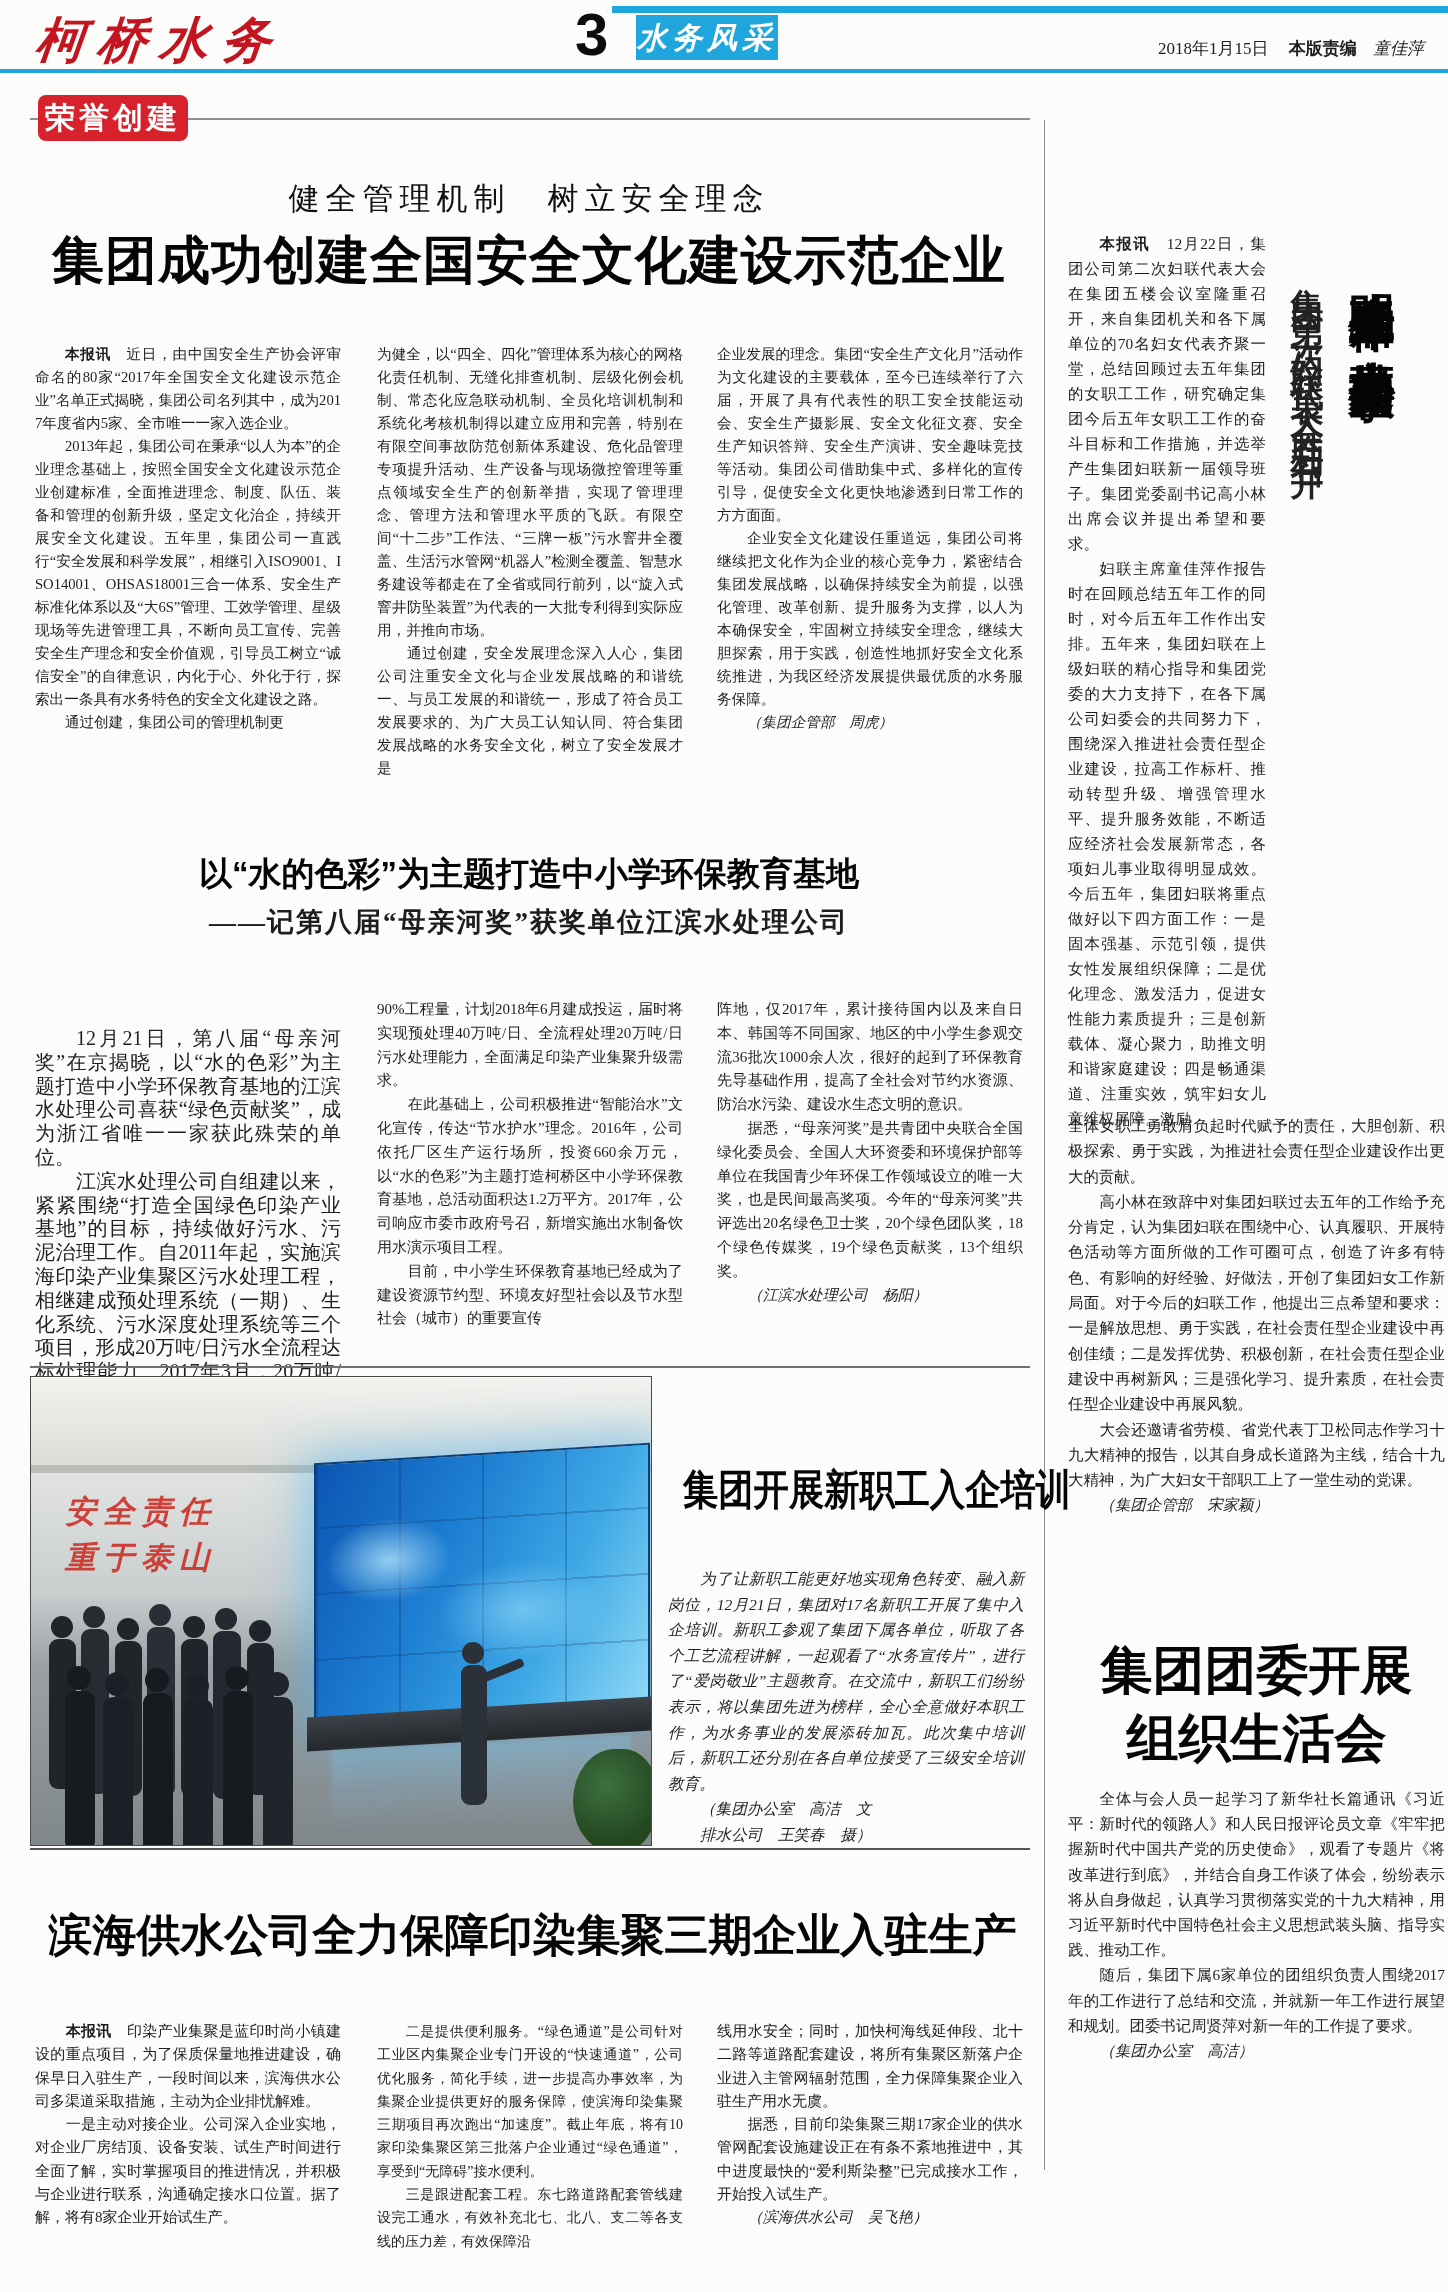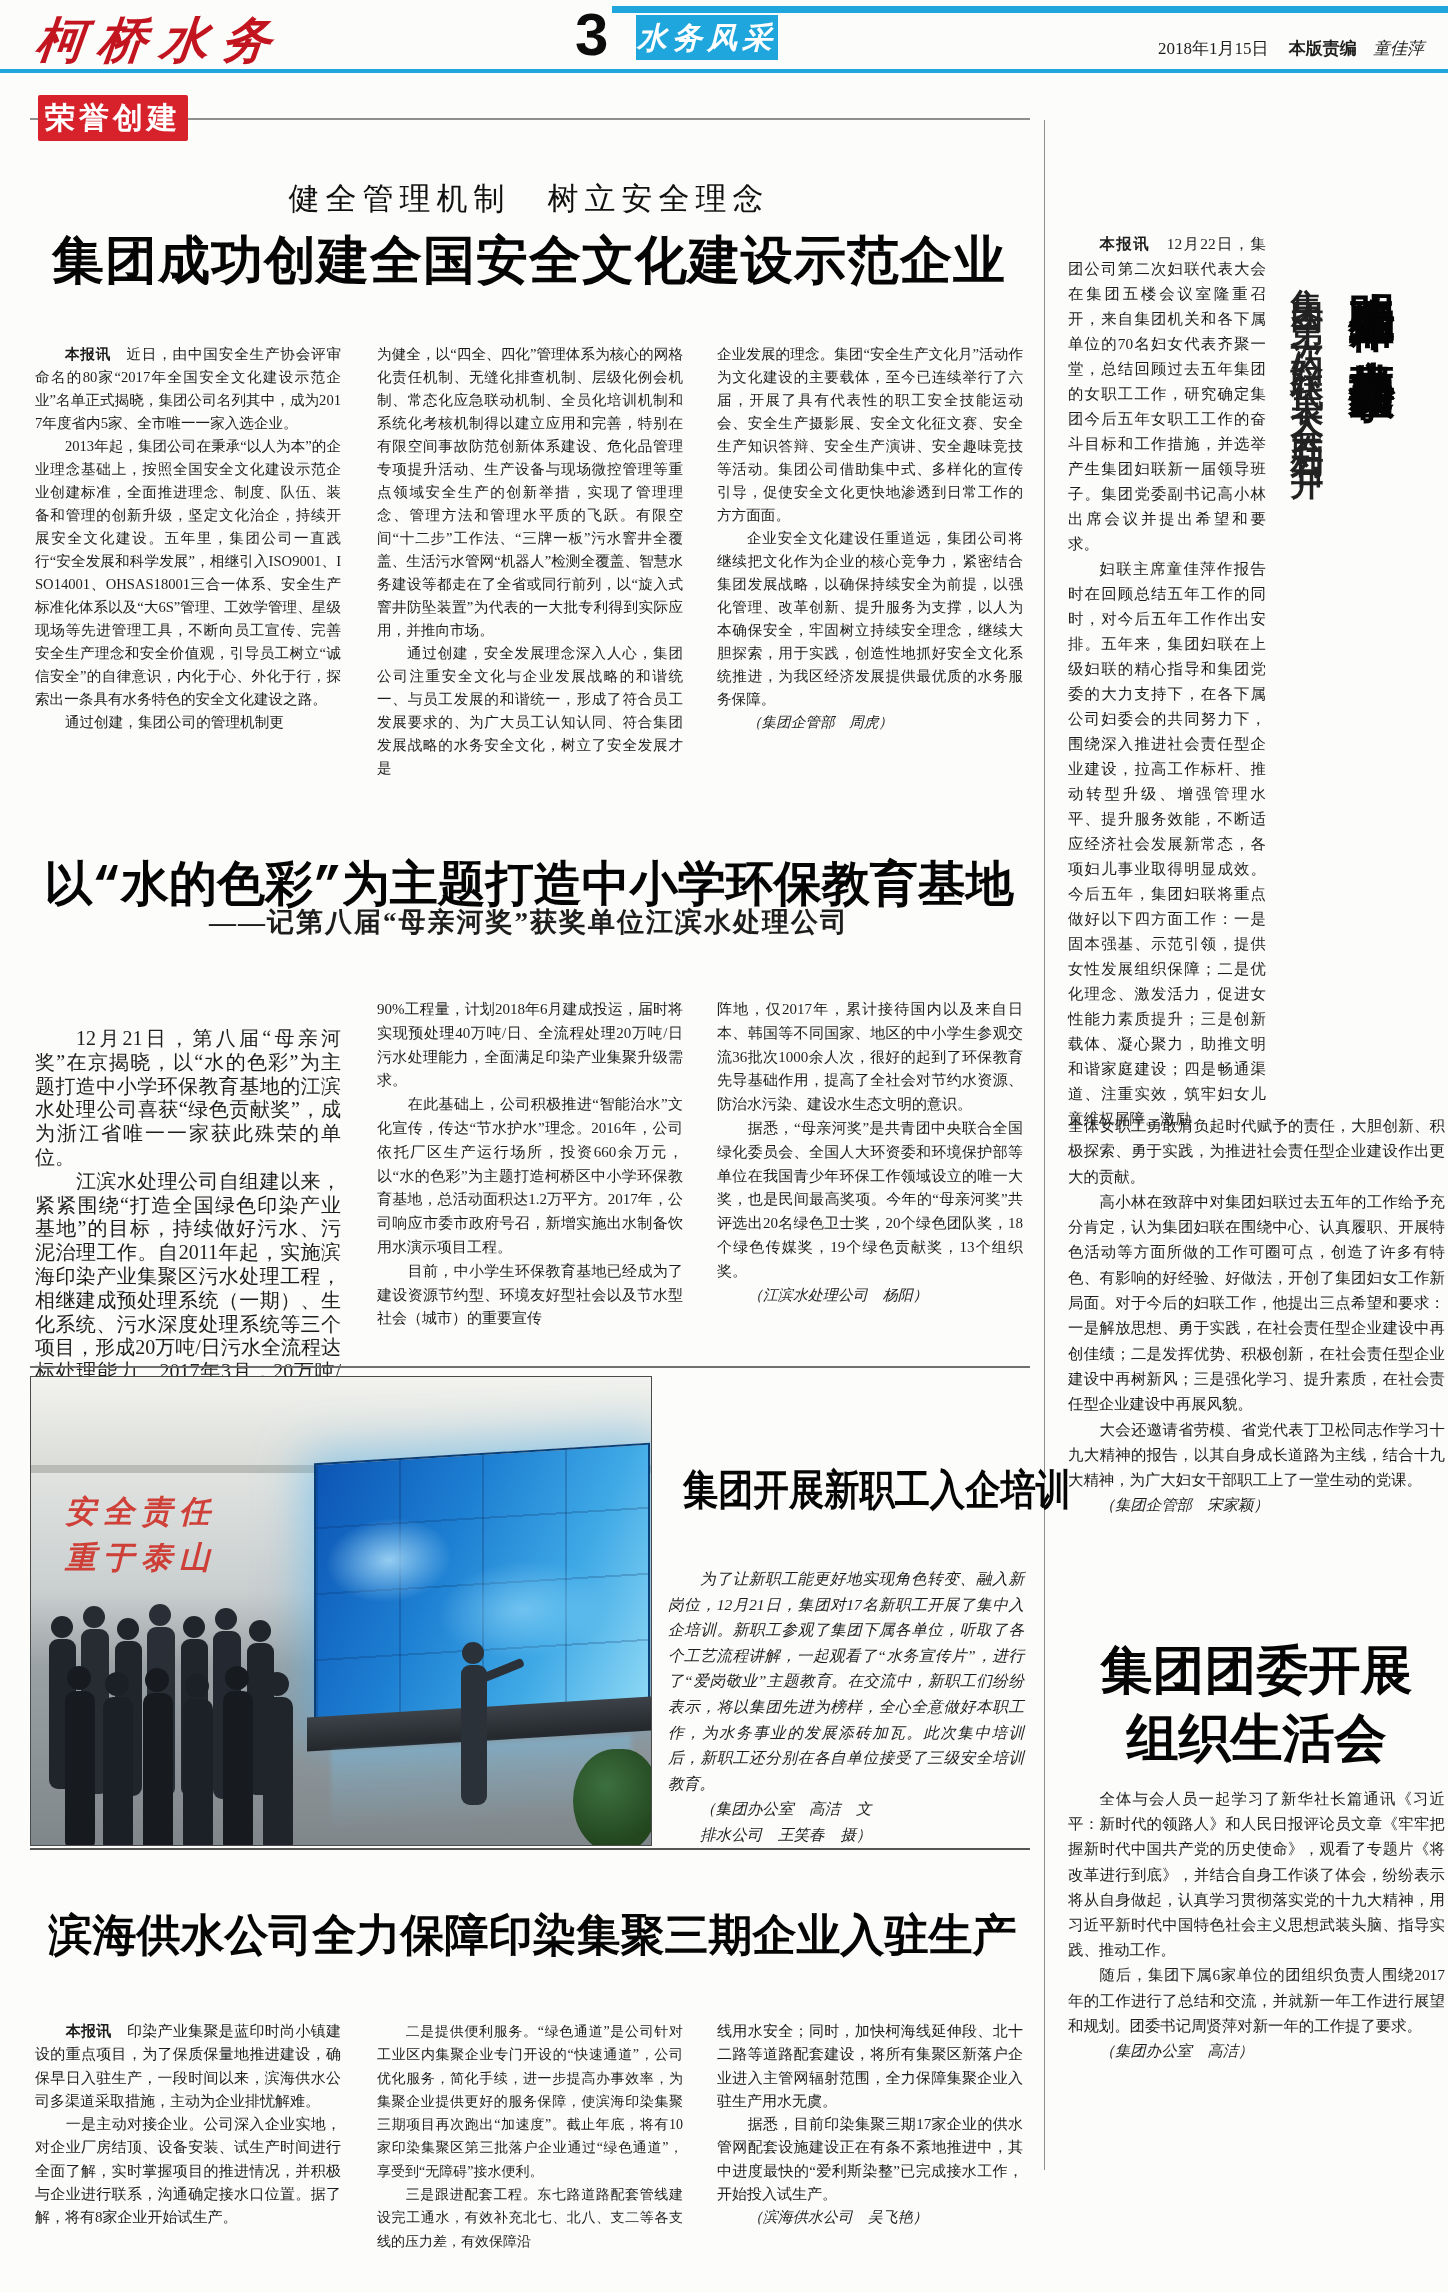--- a/index.html
+++ b/index.html
@@ -52,21 +52,21 @@
     <div class="abs sans" style="left:636px;top:15px;width:142px;height:45px;line-height:45px;text-align:center;background:#1fa6dd;color:#fff;font-size:30px;font-weight:bold;letter-spacing:5px;font-style:italic;">水务风采</div>
     <div class="abs" style="left:1000px;top:37px;width:424px;text-align:right;font-size:17px;">
       <span>2018年1月15日</span>
       <span style="font-weight:bold;margin-left:16px;">本版责编</span>
       <span class="kai" style="margin-left:12px;">童佳萍</span>
     </div>
     <div class="abs" style="left:0;top:69px;width:1448px;height:4px;background:#1fa6dd;"></div>
   </div>
 
   <div class="abs rule" style="left:30px;top:118px;width:1000px;height:2px;"></div>
-  <div class="abs sans" style="left:38px;top:95px;width:150px;height:46px;line-height:46px;text-align:center;background:#d7212b;color:#fff;font-size:30px;font-weight:bold;letter-spacing:4px;border-radius:2px;">荣誉创建</div>
+  <div class="abs sans" style="left:38px;top:95px;width:150px;height:46px;line-height:46px;text-align:center;background:#d7212b;color:#fff;font-size:30px;font-weight:bold;letter-spacing:4px;border-radius:8px;">荣誉创建</div>
 
   <div class="abs center" style="left:35px;top:178px;width:988px;font-size:31px;letter-spacing:6px;color:#111;">健全管理机制　树立安全理念</div>
   <div class="abs center hl" style="left:35px;top:226px;width:988px;font-size:52px;letter-spacing:1px;">集团成功创建全国安全文化建设示范企业</div>
 
   <div class="abs copy" style="left:35px;top:343px;width:306px;font-size:14.6px;line-height:23px;">
     <div>
         <p><b>本报讯</b>　近日，由中国安全生产协会评审命名的80家“2017年全国安全文化建设示范企业”名单正式揭晓，集团公司名列其中，成为2017年度省内5家、全市唯一一家入选企业。</p>
         <p>2013年起，集团公司在秉承“以人为本”的企业理念基础上，按照全国安全文化建设示范企业创建标准，全面推进理念、制度、队伍、装备和管理的创新升级，坚定文化治企，持续开展安全文化建设。五年里，集团公司一直践行“安全发展和科学发展”，相继引入ISO9001、ISO14001、OHSAS18001三合一体系、安全生产标准化体系以及“大6S”管理、工效学管理、星级现场等先进管理工具，不断向员工宣传、完善安全生产理念和安全价值观，引导员工树立“诚信安全”的自律意识，内化于心、外化于行，探索出一条具有水务特色的安全文化建设之路。</p>
         <p>通过创建，集团公司的管理机制更</p>
       </div>
@@ -97,21 +97,21 @@
   <div class="abs vert hl" style="left:1342px;top:258px;height:830px;font-size:46px;letter-spacing:2px;">明确今后五年工作　高小林提出希望和要求</div>
   <div class="abs copy" style="left:1068px;top:1113px;width:377px;font-size:15.4px;line-height:25.3px;">
     <div>
         <p class="cont">全体女职工勇敢肩负起时代赋予的责任，大胆创新、积极探索、勇于实践，为推进社会责任型企业建设作出更大的贡献。</p>
         <p>高小林在致辞中对集团妇联过去五年的工作给予充分肯定，认为集团妇联在围绕中心、认真履职、开展特色活动等方面所做的工作可圈可点，创造了许多有特色、有影响的好经验、好做法，开创了集团妇女工作新局面。对于今后的妇联工作，他提出三点希望和要求：一是解放思想、勇于实践，在社会责任型企业建设中再创佳绩；二是发挥优势、积极创新，在社会责任型企业建设中再树新风；三是强化学习、提升素质，在社会责任型企业建设中再展风貌。</p>
         <p>大会还邀请省劳模、省党代表丁卫松同志作学习十九大精神的报告，以其自身成长道路为主线，结合十九大精神，为广大妇女干部职工上了一堂生动的党课。</p>
       </div>
     <p class="sig">（集团企管部　宋家颖）</p>
   </div>
 
-  <div class="abs center hl" style="left:35px;top:852px;width:988px;font-size:48px;font-family:Liberation Mono, monospace;">以“水的色彩”为主题打造中小学环保教育基地</div>
+  <div class="abs center hl" style="left:35px;top:852px;width:988px;font-size:33px;">以“水的色彩”为主题打造中小学环保教育基地</div>
   <div class="abs center" style="left:35px;top:904px;width:988px;font-size:27px;font-weight:600;letter-spacing:2px;">——记第八届“母亲河奖”获奖单位江滨水处理公司</div>
   <div class="abs copy" style="left:35px;top:998px;width:306px;font-size:20px;line-height:23.8px;margin-top:29px;">
     <div>
         <p>12月21日，第八届“母亲河奖”在京揭晓，以“水的色彩”为主题打造中小学环保教育基地的江滨水处理公司喜获“绿色贡献奖”，成为浙江省唯一一家获此殊荣的单位。</p>
         <p>江滨水处理公司自组建以来，紧紧围绕“打造全国绿色印染产业基地”的目标，持续做好污水、污泥治理工作。自2011年起，实施滨海印染产业集聚区污水处理工程，相继建成预处理系统（一期）、生化系统、污水深度处理系统等三个项目，形成20万吨/日污水全流程达标处理能力。2017年3月，20万吨/日滨海印染产业集聚区污水集中预处理二期工程顺利动工，目前已完成主体结构</p>
       </div>
   </div>
   <div class="abs copy" style="left:377px;top:998px;width:306px;font-size:15px;line-height:23.8px;">
     <div>
         <p class="cont">90%工程量，计划2018年6月建成投运，届时将实现预处理40万吨/日、全流程处理20万吨/日污水处理能力，全面满足印染产业集聚升级需求。</p>

